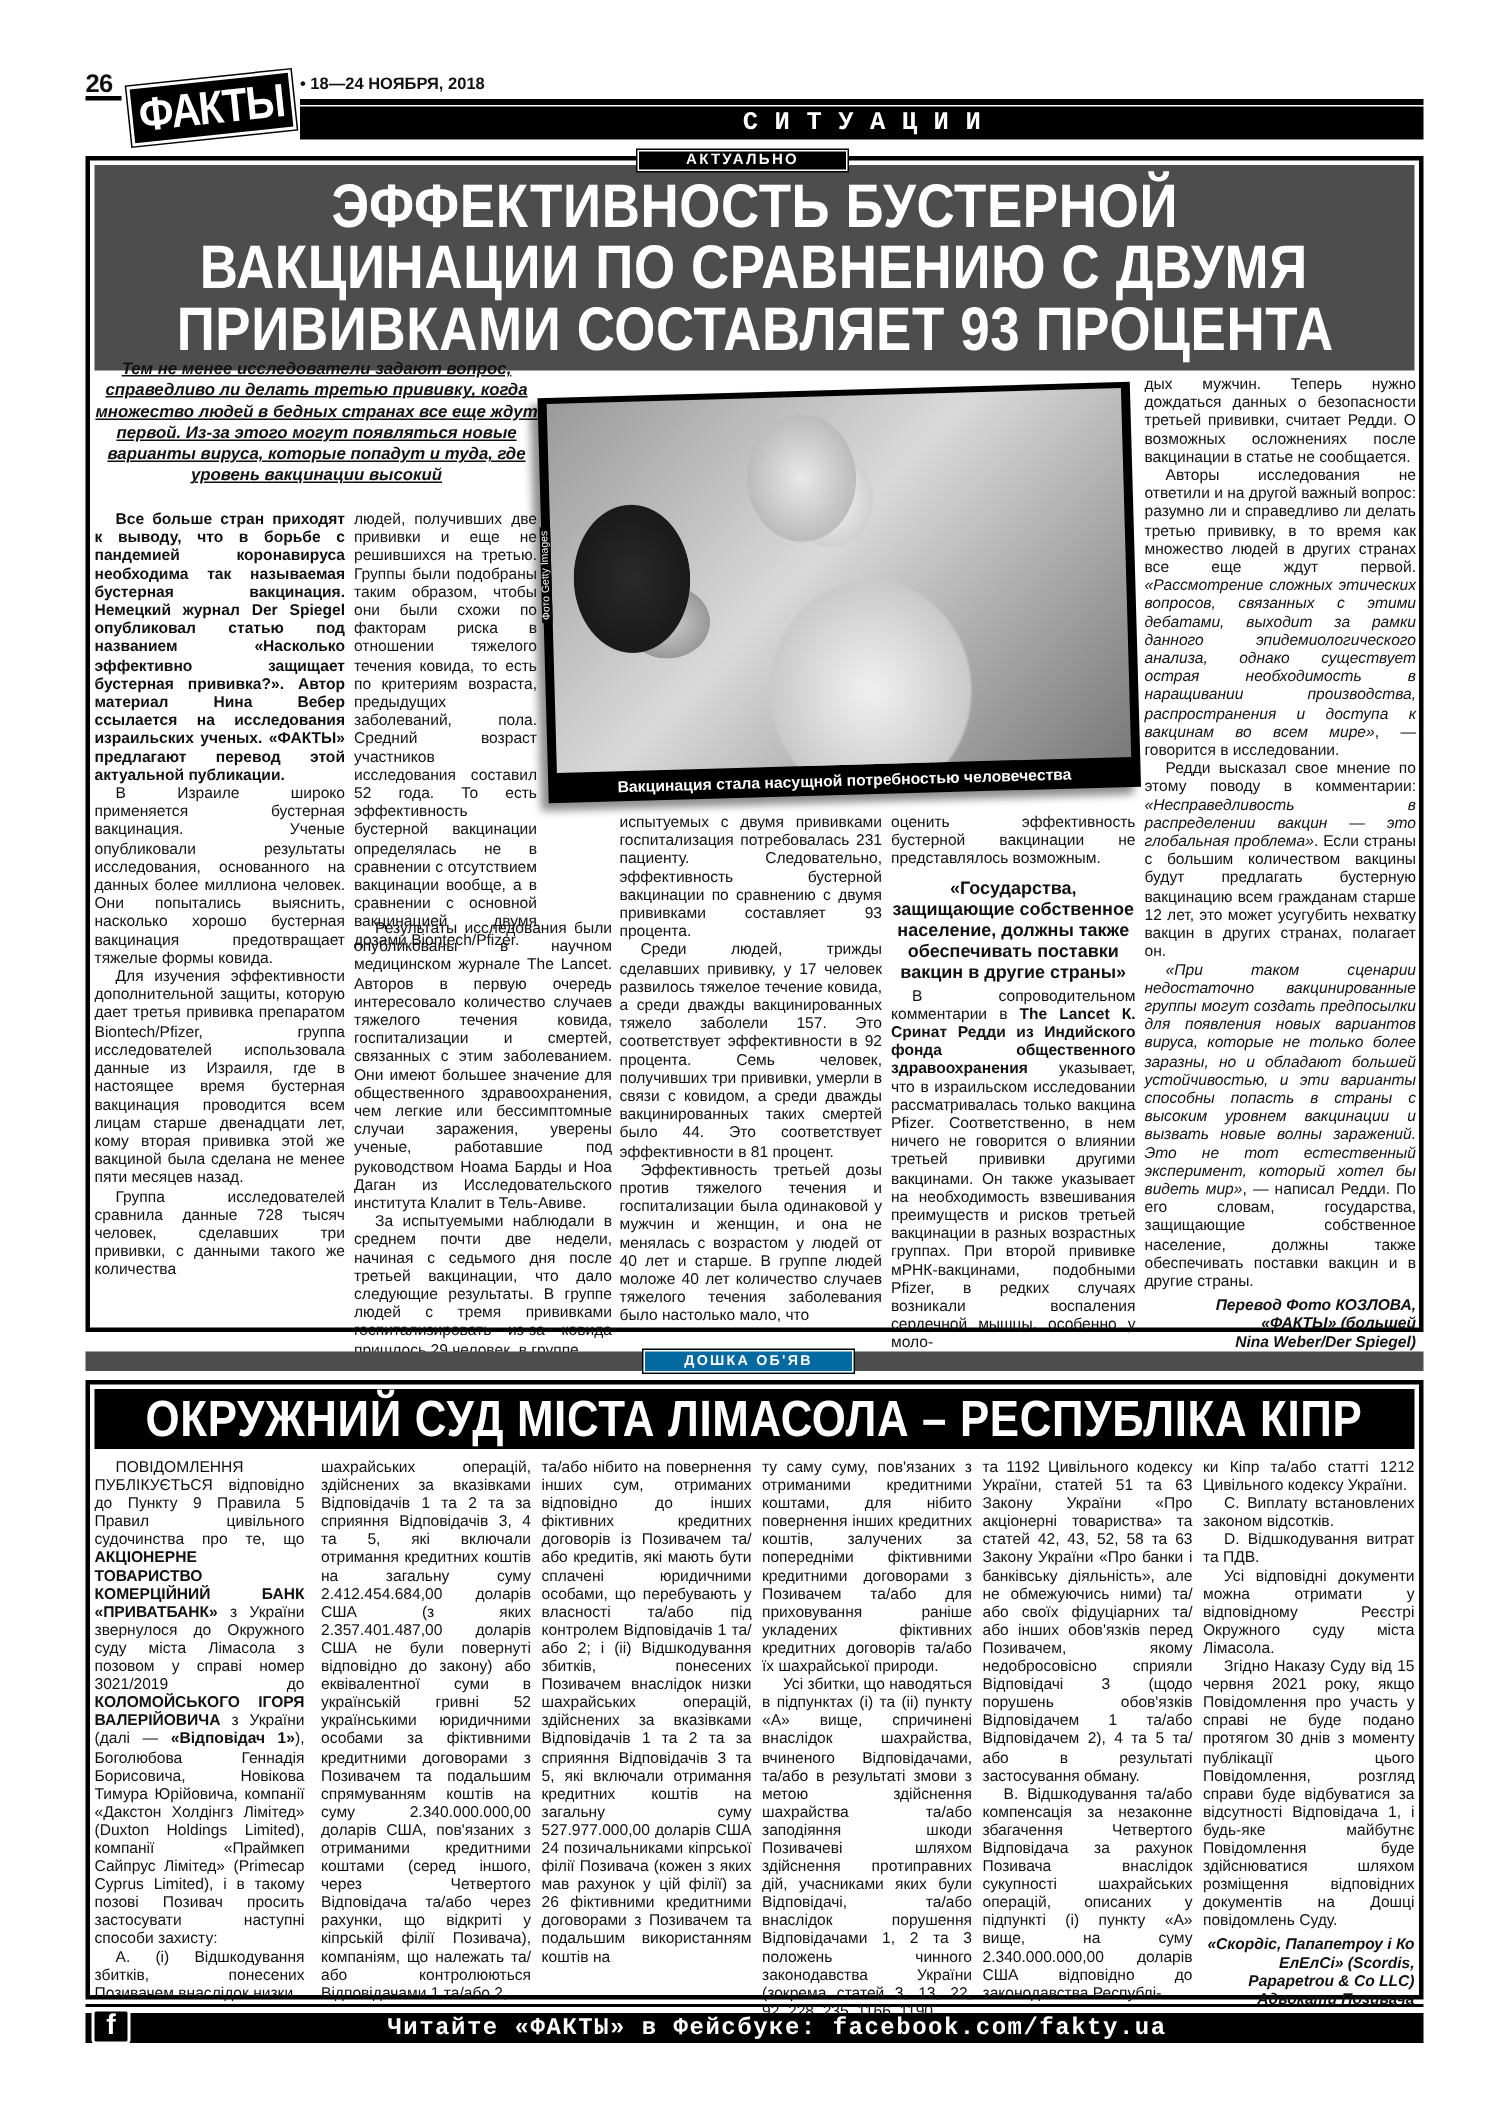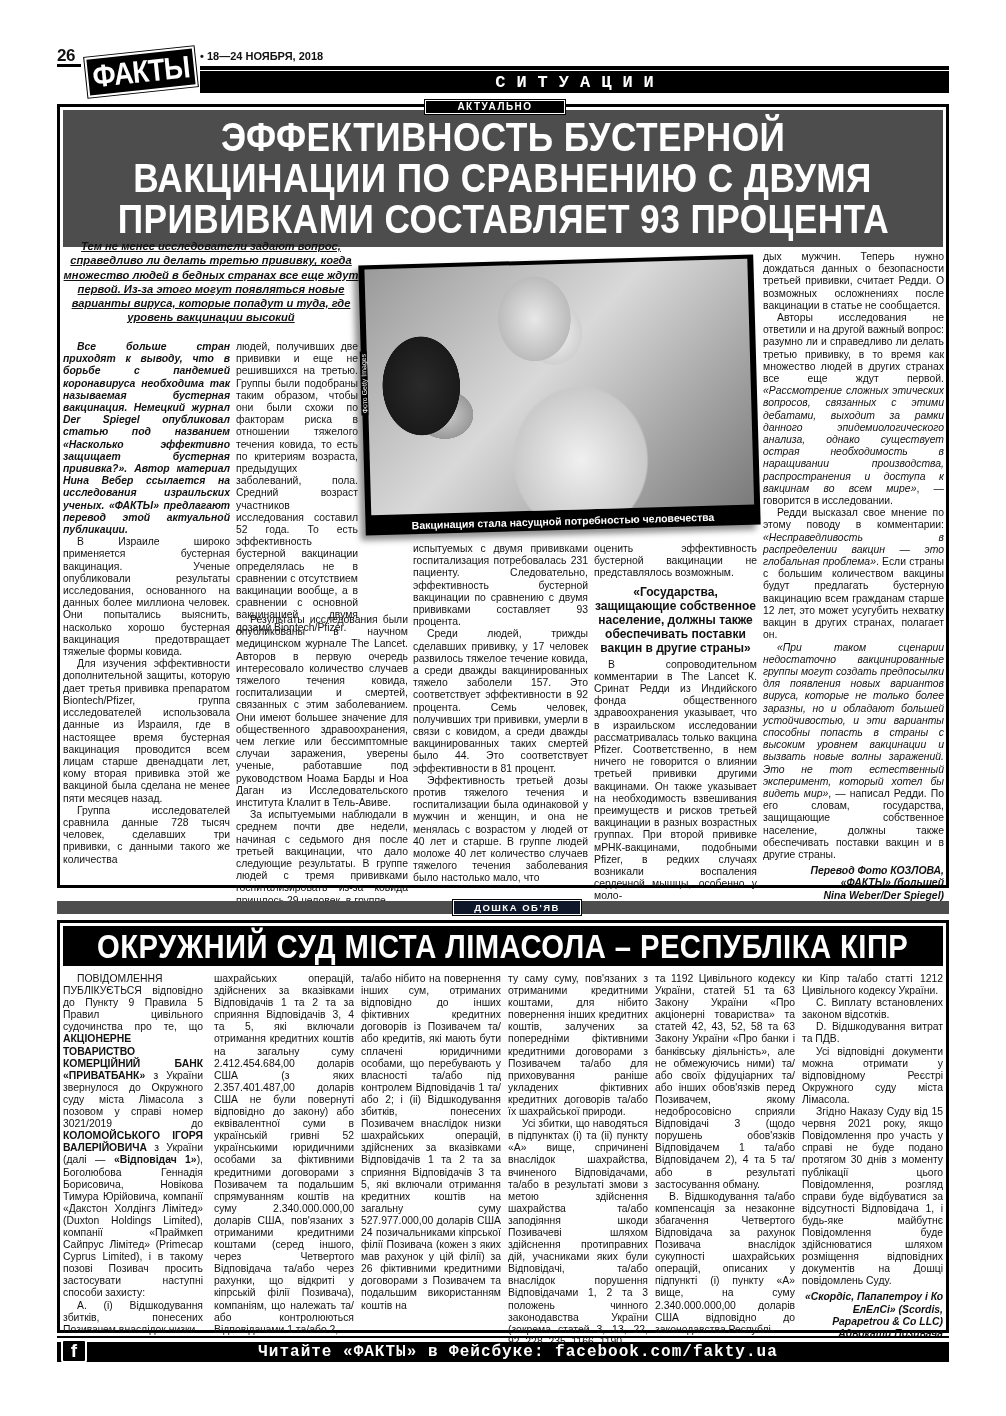--- a/index.html
+++ b/index.html
@@ -31,36 +31,36 @@
       radial-gradient(ellipse 40px 45px at 49% 28%, #f5f5f5 0%, #d0d0d0 70%, transparent 71%),
       radial-gradient(ellipse 55px 70px at 14% 48%, #2a2a2a 0%, #1a1a1a 70%, transparent 71%),
       radial-gradient(ellipse 35px 30px at 20% 60%, #cfcfcf 0%, #999 80%, transparent 81%),
       radial-gradient(ellipse 110px 120px at 55% 80%, #f0f0f0 0%, #cacaca 60%, transparent 62%),
       linear-gradient(135deg, #9a9a9a 0%, #d9d9d9 45%, #7a7a7a 100%); }
   .photo-credit { position: absolute; left: -1px; top: 150px; transform: rotate(-90deg); transform-origin: left top; color: #fff; font: 7px "Liberation Sans", sans-serif; white-space: nowrap; background: #000; padding: 0 2px; }
   .photo-caption { position: absolute; left: 0; right: 0; bottom: 3px; text-align: center; color: #fff; font: bold 10.5px "Liberation Sans", sans-serif; }
 
   .col { position: absolute; font-size: 10.4px; line-height: 12.2px; text-align: justify; }
   .col p { text-indent: 14px; }
-  .col .bi { font-weight: bold; font-style: italic; }
+  .col .bi { font-weight: bold; }
   .col .i { font-style: italic; }
-  .col .b { font-weight: normal; }
+  .col .b { font-weight: bold; }
   .subhead { font: bold 12px "Liberation Sans", sans-serif; line-height: 14px; text-align: center; text-indent: 0 !important; margin: 5px 0 4px; }
   .signature { text-align: right; font: bold italic 10.4px "Liberation Sans", sans-serif; line-height: 12.2px; text-indent: 0 !important; margin-top: 4px; }
 
   #c1 { left: 63px; top: 341px; width: 167px; }
   #c2 { left: 236px; top: 341px; width: 352px; }
   #c2 .narrow { width: 122px; }
   #c3 { left: 413px; top: 543px; width: 175px; }
   #c4 { left: 594px; top: 543px; width: 163px; }
   #c5 { left: 763px; top: 251px; width: 181px; }
 
   
   .ads-bar { position: absolute; left: 57px; top: 901px; width: 892px; height: 13px; background: #4d4d4d; }
-  .ads-label { position: absolute; left: 429px; top: 900px; width: 128px; height: 15px; background: #0f172a; border: 1px solid #fff; box-shadow: 0 0 0 1px #000; color: #fff; font: bold 9.5px "Liberation Sans", sans-serif; letter-spacing: 1.5px; text-align: center; line-height: 13px; margin-left: 24px; }
+  .ads-label { position: absolute; left: 429px; top: 900px; width: 140px; height: 15px; background: #0369a1; border: 1px solid #fff; box-shadow: 0 0 0 1px #000; color: #fff; font: bold 9.5px "Liberation Sans", sans-serif; letter-spacing: 1.5px; text-align: center; line-height: 13px; }
   .notice { position: absolute; left: 57px; top: 920px; width: 892px; height: 413px; border: 3px solid #000; }
   .notice-title { position: absolute; left: 63px; top: 926px; width: 880px; height: 40px; background: #000; display: flex; align-items: center; justify-content: center; }
   .notice-title span { color: #fff; font: bold 34px "Liberation Sans", sans-serif; letter-spacing: 0.5px; transform: scaleX(0.86); white-space: nowrap; }
   .ncol { position: absolute; top: 973px; width: 140px; font-size: 10.4px; line-height: 12.1px; text-align: justify; }
   .ncol p { text-indent: 14px; }
   #n1 { left: 63px; } #n2 { left: 214px; } #n3 { left: 361px; } #n4 { left: 508px; } #n5 { left: 655px; } #n6 { left: 802px; width: 141px; }
 
   
   .footer-line { position: absolute; left: 57px; top: 1336px; width: 892px; height: 2px; background: #000; }
   .footer-bar { position: absolute; left: 57px; top: 1342px; width: 892px; height: 20px; background: #000; display: flex; align-items: center; }

